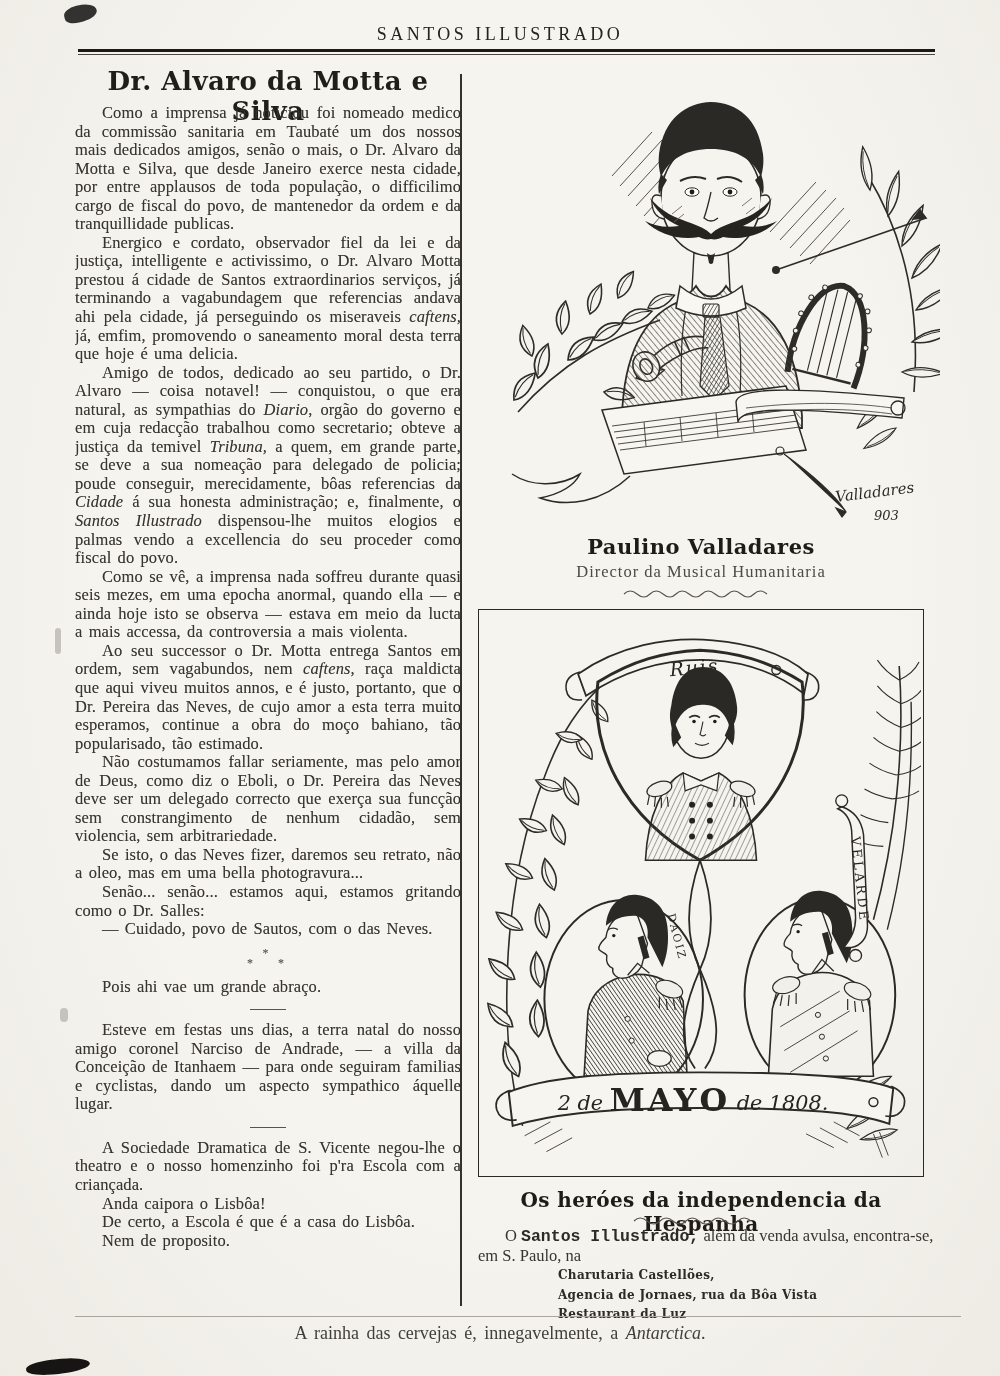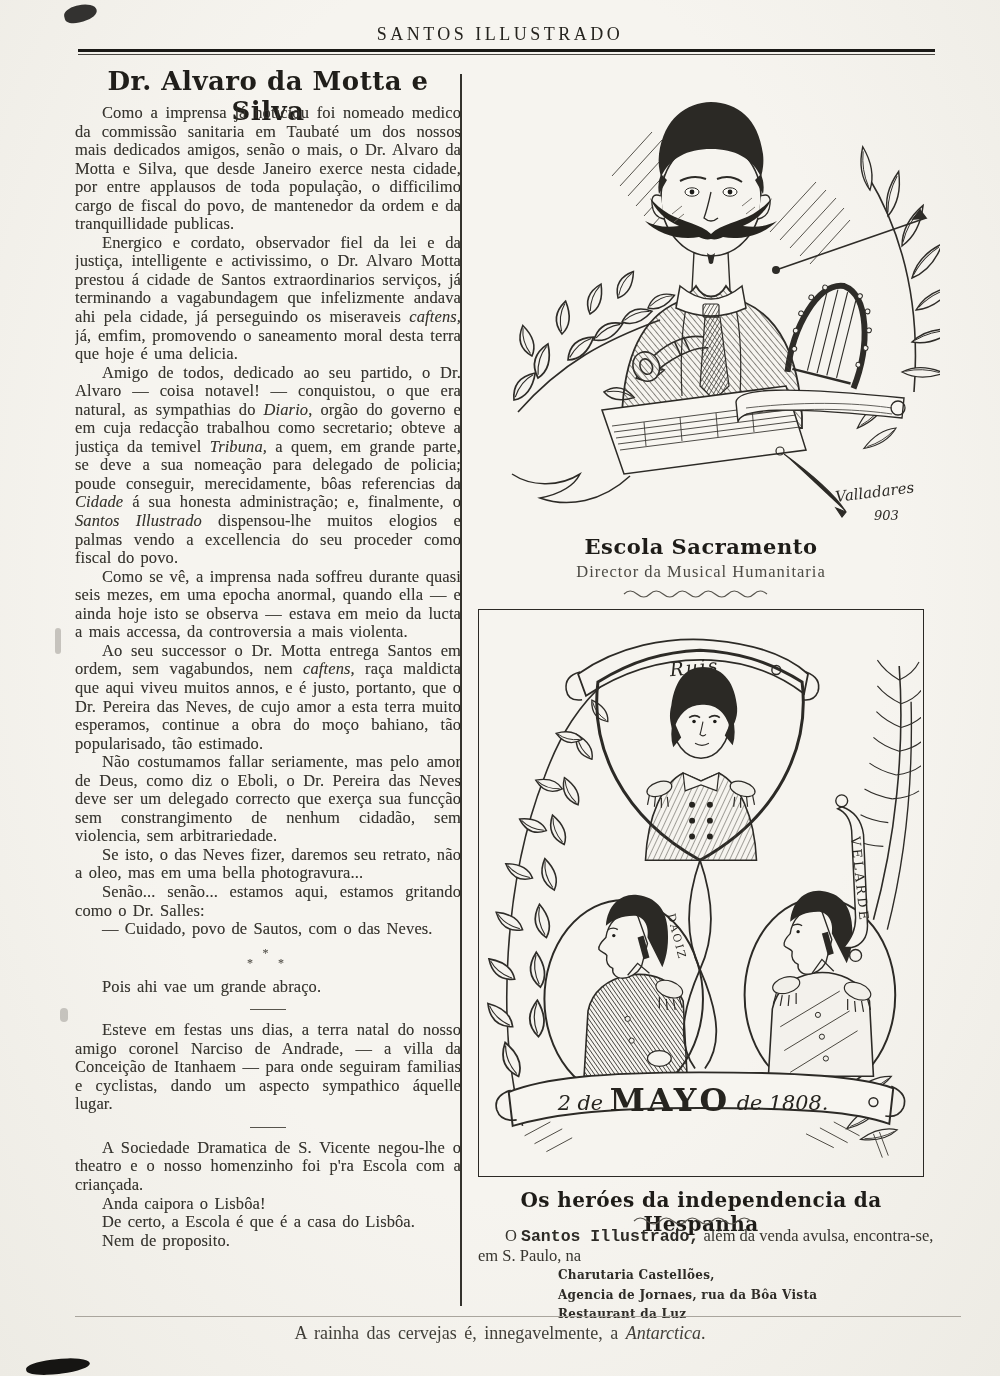--- a/index.html
+++ b/index.html
@@ -68,21 +68,21 @@
 
   <div class="masthead">SANTOS ILLUSTRADO</div>
   <div class="rule-a"></div>
   <div class="rule-b"></div>
 
   <div class="col-divider"></div>
 
   <div class="article-title">Dr. Alvaro da Motta e Silva</div>
   <div class="article-body">
       <p><span>Como a imprensa já noticiou foi nomeado medico da commissão sanitaria em Taubaté um dos nossos mais dedicados amigos, senão o mais, o Dr. Alvaro da Motta e Silva, que desde Janeiro exerce nesta cidade, por entre applausos de toda população, o difficilimo cargo de fiscal do povo, de mantenedor da ordem e da tranquillidade publicas.</span></p>
-      <p><span>Energico e cordato, observador fiel da lei e da justiça, intelligente e activissimo, o Dr. Alvaro Motta prestou á cidade de Santos extraordinarios serviços, já terminando a vagabundagem que infelizmente andava ahi pela cidade, já perseguindo os miseraveis </span><i>caftens,</i><span> já, emfim, promovendo o saneamento moral desta terra que hoje é uma delicia.</span></p>
+      <p><span>Energico e cordato, observador fiel da lei e da justiça, intelligente e activissimo, o Dr. Alvaro Motta prestou á cidade de Santos extraordinarios serviços, já terminando a vagabundagem que referencias andava ahi pela cidade, já perseguindo os miseraveis </span><i>caftens,</i><span> já, emfim, promovendo o saneamento moral desta terra que hoje é uma delicia.</span></p>
       <p><span>Amigo de todos, dedicado ao seu partido, o Dr. Alvaro — coisa notavel! — conquistou, o que era natural, as sympathias do </span><i>Diario</i><span>, orgão do governo e em cuja redacção trabalhou como secretario; obteve a justiça da temivel </span><i>Tribuna,</i><span> a quem, em grande parte, se deve a sua nomeação para delegado de policia; poude conseguir, merecidamente, bôas referencias da </span><i>Cidade</i><span> á sua honesta administração; e, finalmente, o </span><i>Santos Illustrado</i><span> dispensou-lhe muitos elogios e palmas vendo a excellencia do seu proceder como fiscal do povo.</span></p>
       <p><span>Como se vê, a imprensa nada soffreu durante quasi seis mezes, em uma epocha anormal, quando ella — e ainda hoje isto se observa — estava em meio da lucta a mais accessa, da controversia a mais violenta.</span></p>
       <p><span>Ao seu successor o Dr. Motta entrega Santos em ordem, sem vagabundos, nem </span><i>caftens,</i><span> raça maldicta que aqui viveu muitos annos, e é justo, portanto, que o Dr. Pereira das Neves, de cujo amor a esta terra muito esperamos, continue a obra do moço bahiano, tão popularisado, tão estimado.</span></p>
       <p><span>Não costumamos fallar seriamente, mas pelo amor de Deus, como diz o Eboli, o Dr. Pereira das Neves deve ser um delegado correcto que exerça sua funcção sem constrangimento de nenhum cidadão, sem violencia, sem arbitrariedade.</span></p>
       <p><span>Se isto, o das Neves fizer, daremos seu retrato, não a oleo, mas em uma bella photogravura...</span></p>
       <p><span>Senão... senão... estamos aqui, estamos gritando como o Dr. Salles:</span></p>
       <p><span>— Cuidado, povo de Sautos, com o das Neves.</span></p>
       <div class="asterism">
         <span>*</span>
         <span>*&nbsp;&nbsp;*</span>
@@ -247,21 +247,21 @@
         <circle cx="296" cy="395" r="4" fill="none" stroke="#2c2a26" stroke-width="1.2"></circle>
       </g>
 
       <g fill="#2c2a26" font-family="DejaVu Serif, serif" font-style="italic">
         <text x="352" y="446" font-size="15" transform="rotate(-7 352 446)">Valladares</text>
         <text x="390" y="464" font-size="13">903</text>
       </g>
     </svg>
   </div>
 
-  <div class="cap-name">Escola Sacramento</div>
+  <div class="cap-name">Paulino Valladares</div>
   <div class="cap-role">Director da Musical Humanitaria</div>
   <div class="squiggle1">
     <svg width="160" height="10">
         <path d="M3,5 q6,-6 13,0 t13,0 t13,0 t13,0 t13,0 t13,0 t13,0 t13,0 t13,0 t13,0 t13,0" stroke="#57544d" stroke-width="1.1" fill="none"></path>
       </svg>
   </div>
 
   <div class="illo2">
     <svg viewBox="0 0 446 568" width="442" height="564">
       <defs>

